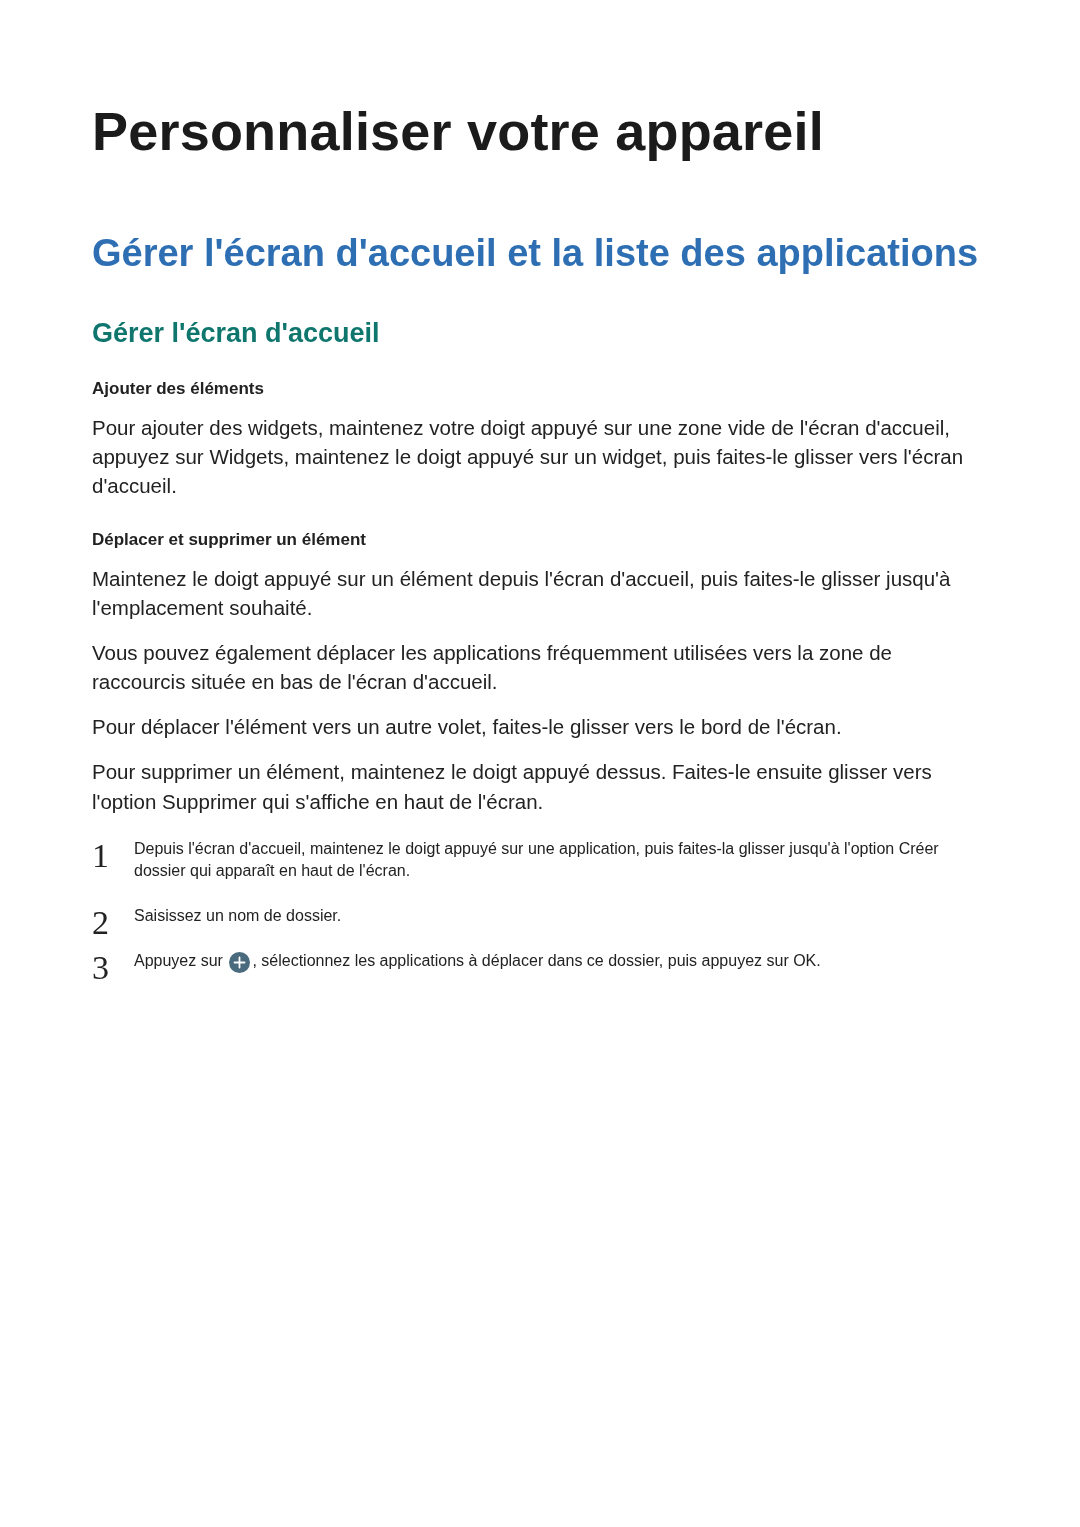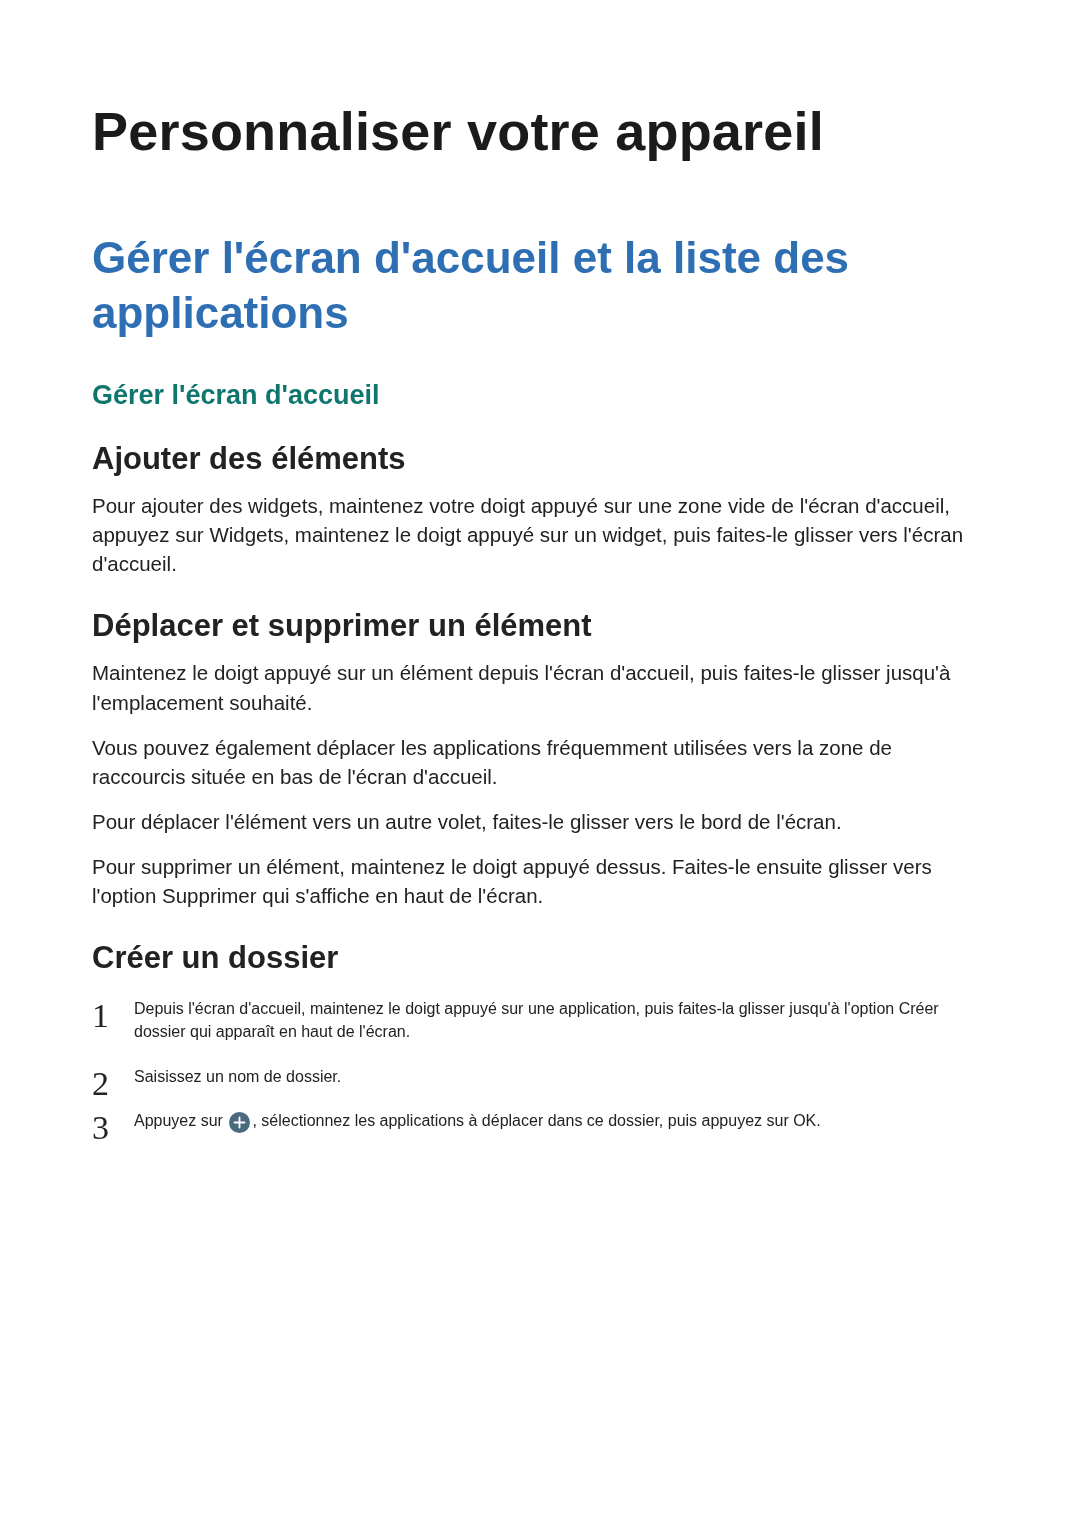--- a/index.html
+++ b/index.html
@@ -22,34 +22,34 @@
   }
   h1.title {
     font-size: 54px;
     font-weight: 700;
     margin: 0 0 68px 0;
     letter-spacing: 0.2px;
     line-height: 1.15;
     color: #1b1b1b;
   }
   h2.section {
-    font-size: 44px;
+    font-size: 38px;
     font-weight: 700;
     color: #2e6fb4;
     margin: 0 0 40px 0;
     line-height: 1.25;
   }
   h3.subsection {
     font-size: 27px;
     font-weight: 700;
     color: #0f766e;
     margin: 0 0 28px 0;
   }
   h4.topic {
-    font-size: 31px;
+    font-size: 17px;
     font-weight: 700;
     color: #222;
     margin: 30px 0 14px 0;
   }
   p.body {
     font-size: 20.5px;
     line-height: 1.42;
     margin: 0 0 16px 0;
     color: #222;
   }
@@ -119,21 +119,20 @@
   </p>
 
   <h4 class="topic">Déplacer et supprimer un élément</h4>
   <p class="body">Maintenez le doigt appuyé sur un élément depuis l'écran d'accueil, puis faites-le glisser jusqu'à l'emplacement souhaité.</p>
   <p class="body">Vous pouvez également déplacer les applications fréquemment utilisées vers la zone de raccourcis située en bas de l'écran d'accueil.</p>
   <p class="body">Pour déplacer l'élément vers un autre volet, faites-le glisser vers le bord de l'écran.</p>
   <p class="body">
     <span>Pour supprimer un élément, maintenez le doigt appuyé dessus. Faites-le ensuite glisser vers l'option </span><span class="bold">Supprimer</span><span> qui s'affiche en haut de l'écran.</span>
   </p>
 
-  <h4 class="topic">Créer un dossier</h4>
 
   <ol class="steps">
     <li>
       <span>Depuis l'écran d'accueil, maintenez le doigt appuyé sur une application, puis faites-la glisser jusqu'à l'option </span><span class="bold">Créer dossier</span><span> qui apparaît en haut de l'écran.</span>
     </li>
     <li>
       <span>Saisissez un nom de dossier.</span>
     </li>
     <li>
       <span>Appuyez sur </span><span class="plus-icon">

